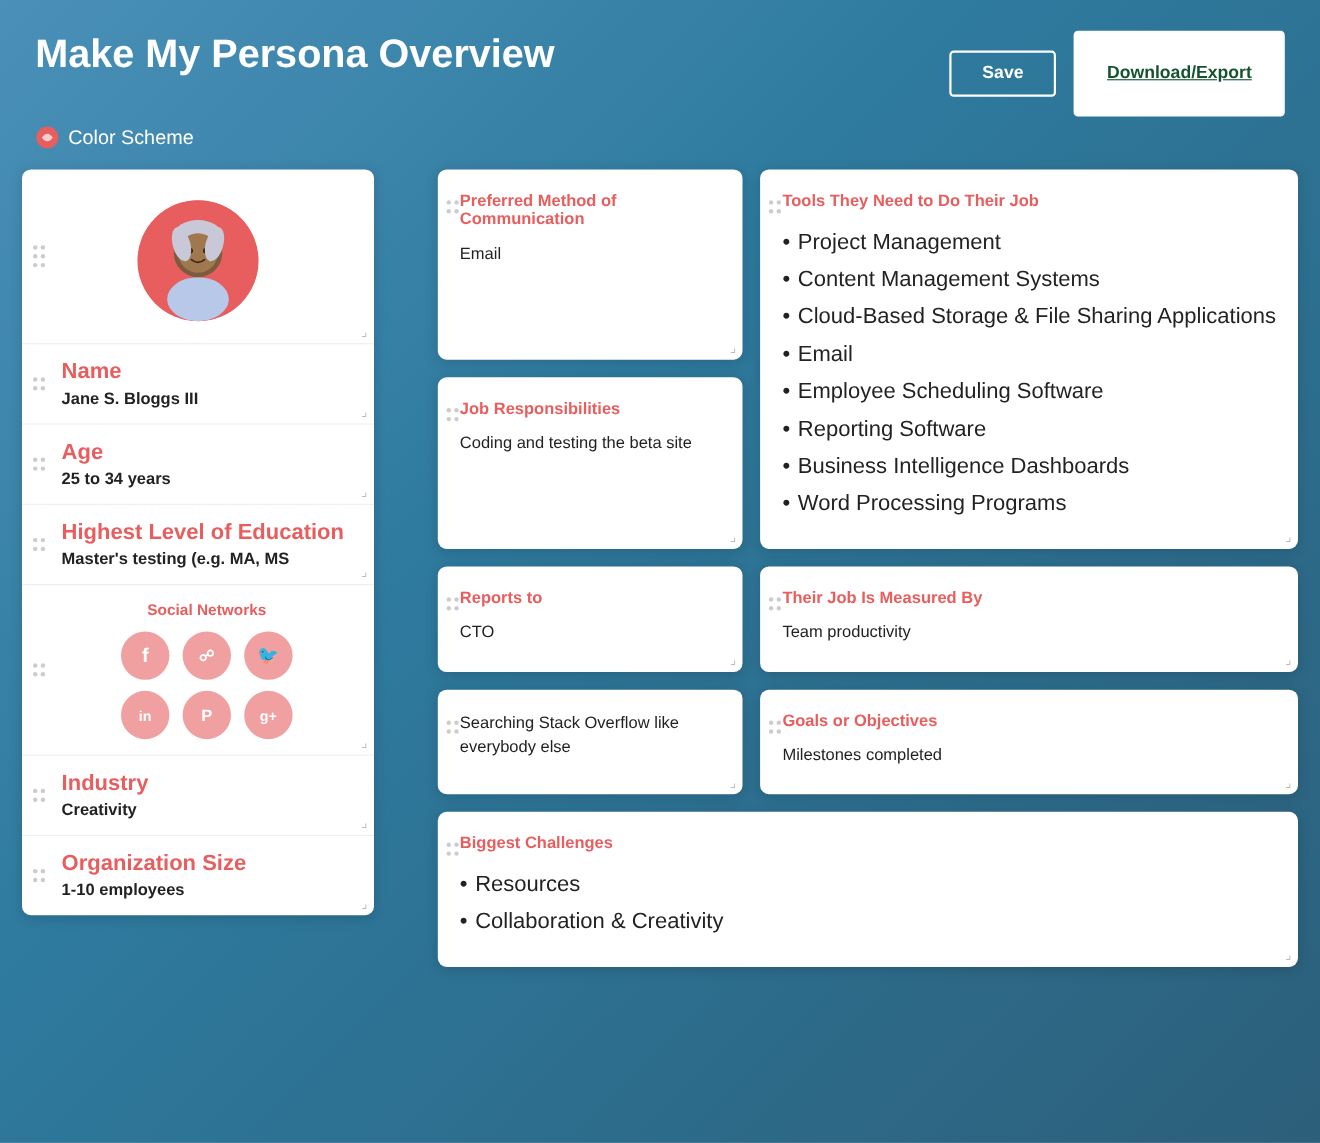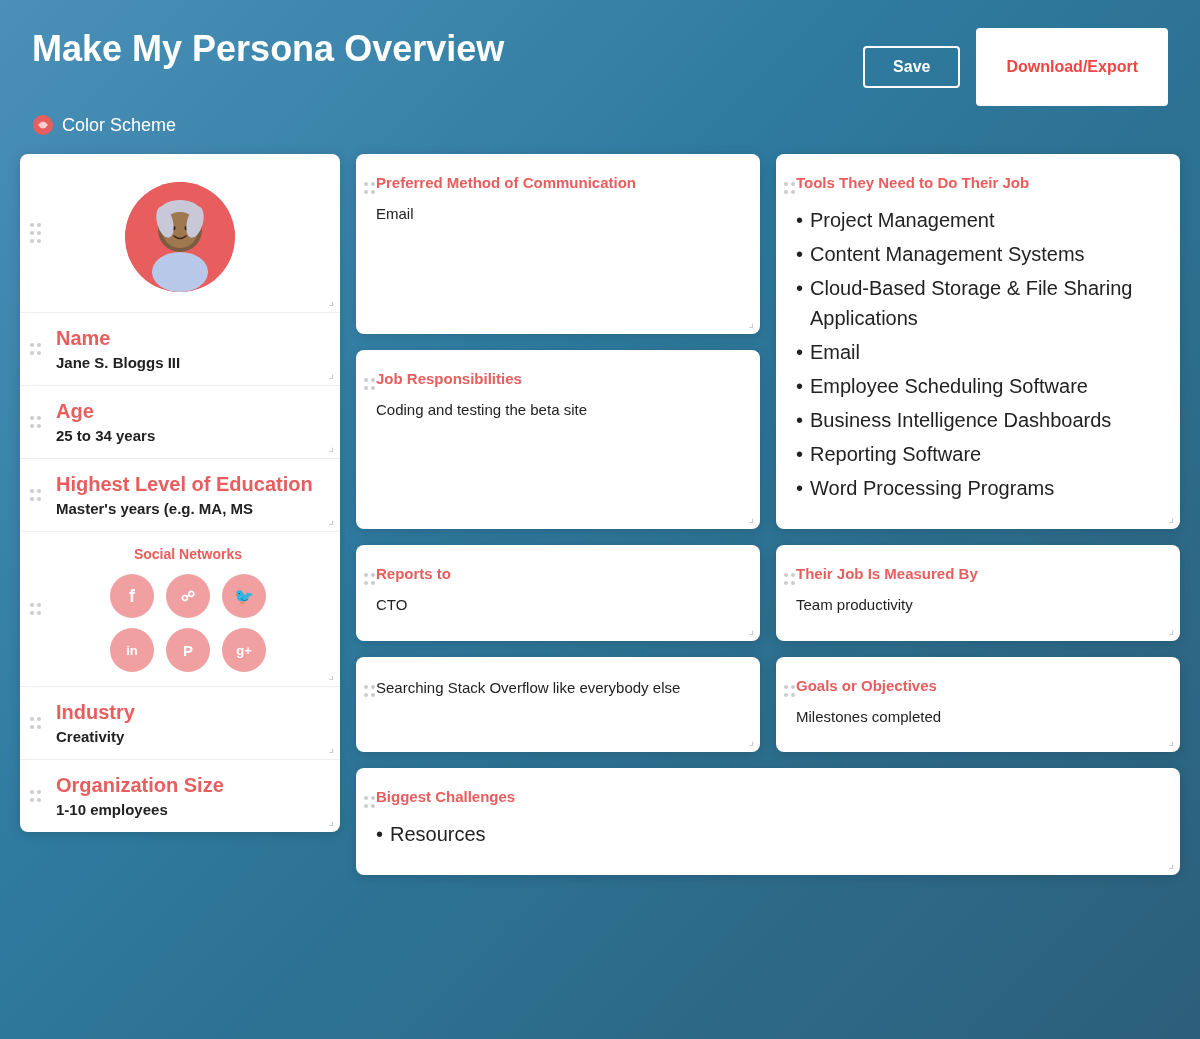--- a/index.html
+++ b/index.html
@@ -25,26 +25,27 @@
       color: white;
       padding: 10px 28px;
       font-size: 16px;
       font-weight: 600;
       cursor: pointer;
       border-radius: 4px;
     }
     .btn-download {
       border: 2px solid white;
       background: white;
-      color: #ef4444;
+      color: #14532d;
       padding: 28px 28px;
       font-size: 16px;
       font-weight: 600;
       cursor: pointer;
       border-radius: 4px;
+      text-decoration: underline;
     }
     .color-scheme-icon {
       width: 22px;
       height: 22px;
     }
     .color-scheme-label {
       color: white;
       font-size: 18px;
       font-weight: 500;
     }
@@ -168,22 +169,23 @@
       justify-content: center;
       color: white;
       font-size: 18px;
       font-weight: 700;
       cursor: pointer;
     }
     
     .right-grid {
       flex: 1;
       display: grid;
-      grid-template-columns: 1fr 1fr;
+      grid-template-columns: 1fr;
       gap: 16px;
+      margin-left: 42px;
     }
     .card {
       background: white;
       border-radius: 8px;
       padding: 20px 20px 24px 20px;
       box-shadow: 0 2px 12px rgba(0,0,0,0.15);
       position: relative;
     }
     .card-full {
       grid-column: 1 / 3;
@@ -326,21 +328,21 @@
         <div class="drag-dot-row">
             <div class="drag-dot"></div>
             <div class="drag-dot"></div>
           </div>
         <div class="drag-dot-row">
             <div class="drag-dot"></div>
             <div class="drag-dot"></div>
           </div>
       </div>
       <div class="info-label">Highest Level of Education</div>
-      <div class="info-value">Master's years (e.g. MA, MS</div>
+      <div class="info-value">Master's testing (e.g. MA, MS</div>
       <div class="resize-handle">⌟</div>
     </div>
 
     <div class="social-section">
       <div class="drag-handle">
         <div class="drag-dot-row">
             <div class="drag-dot"></div>
             <div class="drag-dot"></div>
           </div>
         <div class="drag-dot-row">
@@ -426,22 +428,22 @@
             <div class="drag-dot"></div>
           </div>
       </div>
       <div class="card-title">Tools They Need to Do Their Job</div>
       <ul>
         <li>Project Management</li>
         <li>Content Management Systems</li>
         <li>Cloud-Based Storage &amp; File Sharing Applications</li>
         <li>Email</li>
         <li>Employee Scheduling Software</li>
+        <li>Reporting Software</li>
         <li>Business Intelligence Dashboards</li>
-        <li>Reporting Software</li>
         <li>Word Processing Programs</li>
       </ul>
       <div class="resize-handle">⌟</div>
     </div>
 
     <div class="card">
       <div class="card-drag">
         <div class="drag-dot-row">
             <div class="drag-dot"></div>
             <div class="drag-dot"></div>
@@ -526,18 +528,19 @@
             <div class="drag-dot"></div>
           </div>
         <div class="drag-dot-row">
             <div class="drag-dot"></div>
             <div class="drag-dot"></div>
           </div>
       </div>
       <div class="card-title">Biggest Challenges</div>
       <ul>
         <li>Resources</li>
+        <li>Collaboration &amp; Creativity</li>
       </ul>
       <div class="resize-handle">⌟</div>
     </div>
 
   </div>
 </div>
 
 </body></html>

